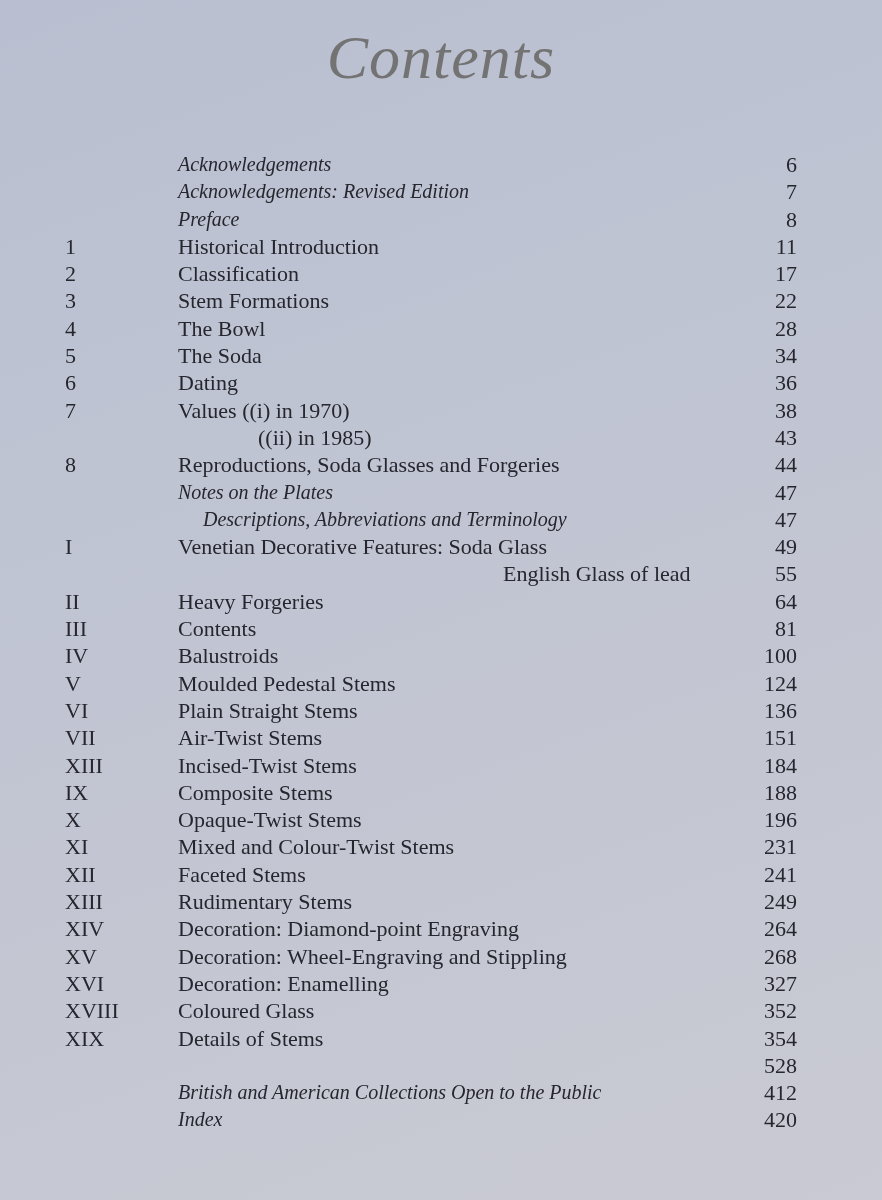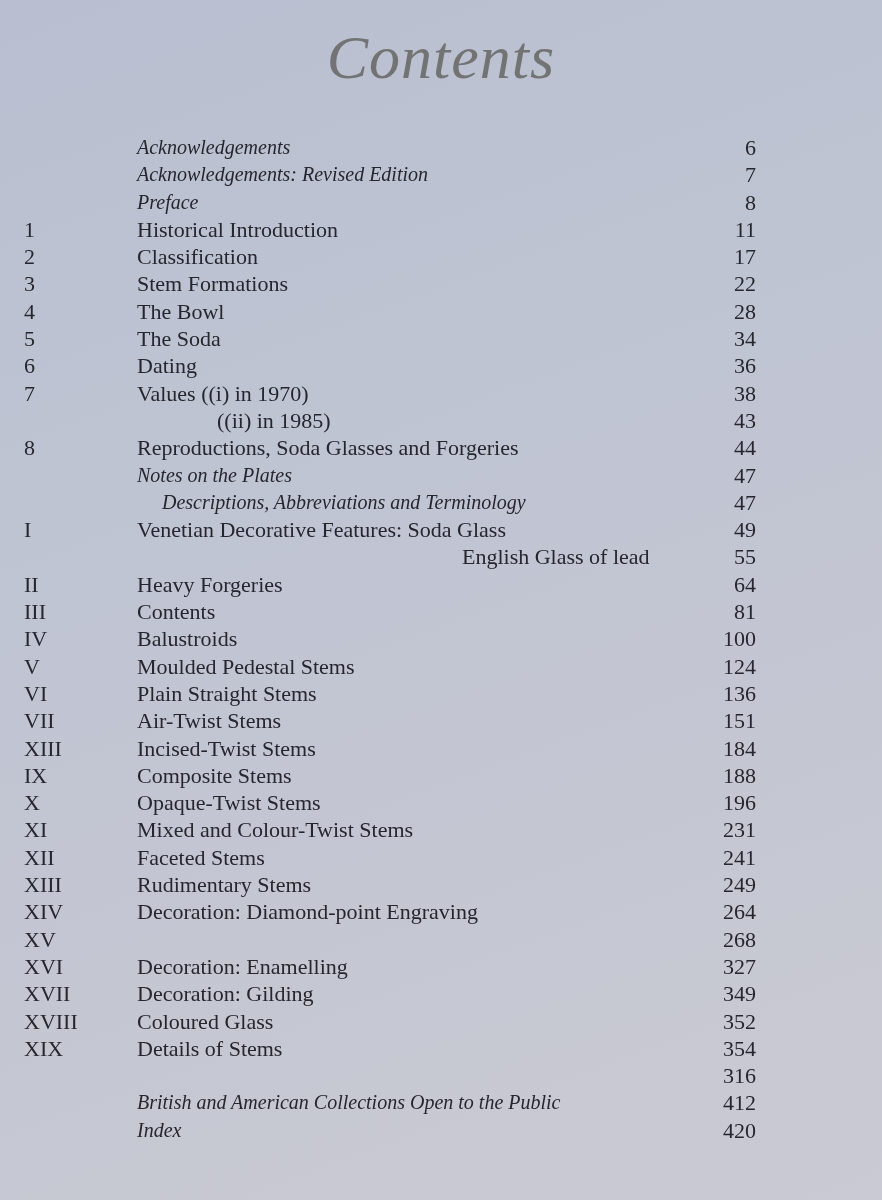--- a/index.html
+++ b/index.html
@@ -8,21 +8,21 @@
       background: linear-gradient(160deg, #b9bfd0 0%, #bfc4d3 35%, #c3c6d2 60%, #c9cad3 100%);
       font-family: "Liberation Serif", "DejaVu Serif", serif;
       color: #26262e;
       position: relative;
     }
     .title {
       position: absolute; top: 22px; left: 0; width: 882px;
       text-align: center; font-style: italic; font-size: 62px;
       color: #737373; letter-spacing: 1px;
     }
-    .toc { position: absolute; top: 134px; left: 0; width: 796px; }
+    .toc { position: absolute; top: 151px; left: 0; width: 796px; padding-left: 41px; }
     .row {
       position: relative; height: 27.3px; font-size: 22px; line-height: 27px;
     }
     .num { position: absolute; left: 24px; }
     .label { position: absolute; left: 137px; white-space: nowrap; }
     .label.it { font-style: italic; font-size: 20px; }
     .page { position: absolute; right: 40px; text-align: right; }
   </style>
 </head>
 <body>
@@ -170,45 +170,41 @@
     <span class="label">Rudimentary Stems</span>
     <span class="page">249</span>
   </div>
     <div class="row">
     <span class="num">XIV</span>
     <span class="label">Decoration: Diamond-point Engraving</span>
     <span class="page">264</span>
   </div>
     <div class="row">
     <span class="num">XV</span>
+    <span class="label">Decoration: Wheel-Engraving and Stippling</span>
     <span class="page">268</span>
   </div>
     <div class="row">
     <span class="num">XVI</span>
     <span class="label">Decoration: Enamelling</span>
     <span class="page">327</span>
   </div>
     <div class="row">
-    <span class="num">XVII</span>
-    <span class="label">Decoration: Gilding</span>
-    <span class="page">349</span>
-  </div>
-    <div class="row">
     <span class="num">XVIII</span>
     <span class="label">Coloured Glass</span>
     <span class="page">352</span>
   </div>
     <div class="row">
     <span class="num">XIX</span>
     <span class="label">Details of Stems</span>
     <span class="page">354</span>
   </div>
     <div class="row">
     <span class="num"></span>
-    <span class="page">316</span>
+    <span class="page">528</span>
   </div>
     <div class="row">
     <span class="num"></span>
     <span class="label it">British and American Collections Open to the Public</span>
     <span class="page">412</span>
   </div>
     <div class="row">
     <span class="num"></span>
     <span class="label it">Index</span>
     <span class="page">420</span>

